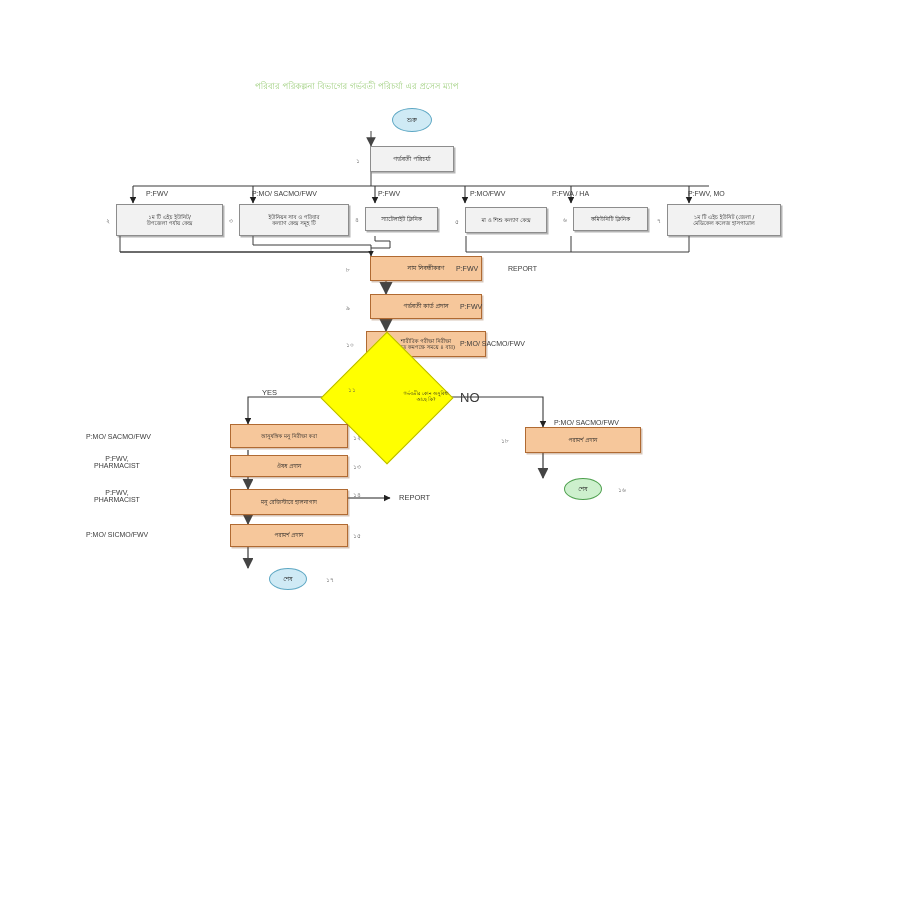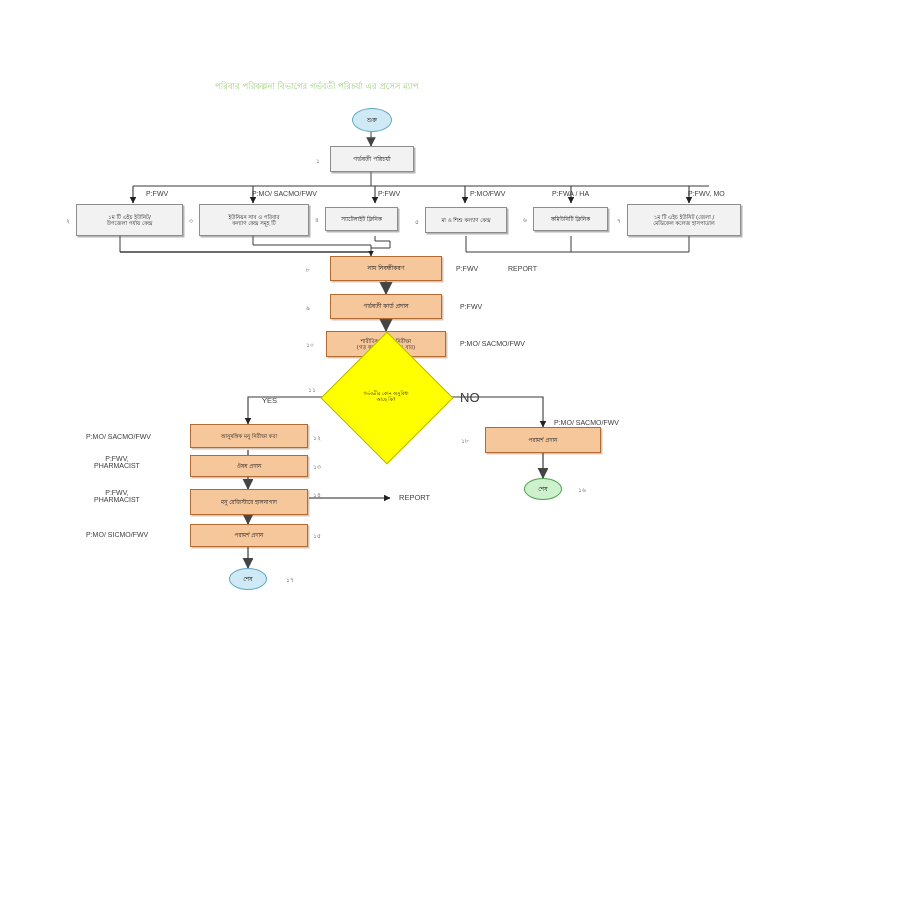--- a/index.html
+++ b/index.html
@@ -14,21 +14,21 @@
               box-shadow:1.5px 1.5px 0 rgba(140,90,50,.35);}
   .oval-blue{background:#cfeaf5;border:1px solid #5fa8c4;border-radius:50%;}
   .oval-green{background:#cdf0cd;border:1px solid #4fa04f;border-radius:50%;}
   .diamond-wrap{position:absolute;}
   .diamond{position:absolute;left:0;top:0;width:100%;height:100%;
            background:#ffff00;border:1px solid #b9b900;
            transform:rotate(45deg);}
   .diamond-txt{position:absolute;left:0;top:0;width:100%;height:100%;
                display:flex;align-items:center;justify-content:center;
                text-align:center;line-height:1.2;}
-  .bn{font-family:"DejaVu Sans","Liberation Sans",sans-serif;}
+  .bn{font-family:"DejaVu Sans","Liberation Sans",sans-serif;margin-left:40px;}
   .lbl{position:absolute;white-space:nowrap;color:#3a3a3a;}
   .title{position:absolute;white-space:nowrap;color:#9fcf7f;}
   .num{position:absolute;color:#555;}
   svg{position:absolute;left:0;top:0;width:900px;height:900px;overflow:visible;}
 </style>
 </head>
 <body>
 
 <div id="canvas">
 
@@ -173,21 +173,21 @@
   </div>
   <div class="num bn" style="left:306px;top:340px;font-size:6px;">১০</div>
   <div class="lbl" style="left:460px;top:340px;font-size:7px;">P:MO/ SACMO/FWV</div>
 
   <div class="diamond-wrap" style="left:340px;top:351px;width:92px;height:92px;">
     <div class="diamond"></div>
     <div class="diamond-txt bn" style="font-size:4.8px;white-space:pre-line;">গর্ভবতীর কোন অসুবিধা
 আছে কি?</div>
   </div>
   <div class="num bn" style="left:308px;top:385px;font-size:6px;">১১</div>
-  <div class="lbl" style="left:262px;top:388px;font-size:7.5px;margin-top:8px;">YES</div>
+  <div class="lbl" style="left:262px;top:388px;font-size:7.5px;">YES</div>
   <div class="lbl" style="left:460px;top:390px;font-size:13px;">NO</div>
 
   <div class="node box-orange bn" style="left:190px;top:424px;width:118px;height:24px;font-size:5.4px;">
     <span>আনুষঙ্গিক মনু নিরীক্ষা করা</span>
   </div>
   <div class="num bn" style="left:313px;top:433px;font-size:6px;">১২</div>
   <div class="lbl" style="left:86px;top:433px;font-size:7px;">P:MO/ SACMO/FWV</div>
 
   <div class="node box-orange bn" style="left:190px;top:455px;width:118px;height:22px;font-size:5.6px;">
     <span>ঔষধ প্রদান</span>

